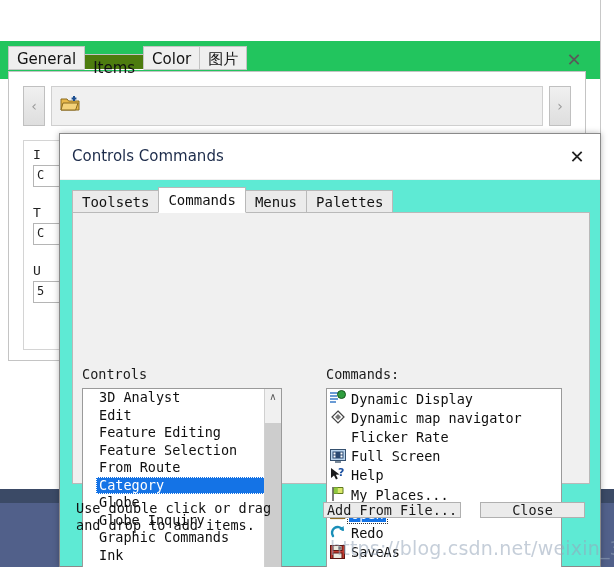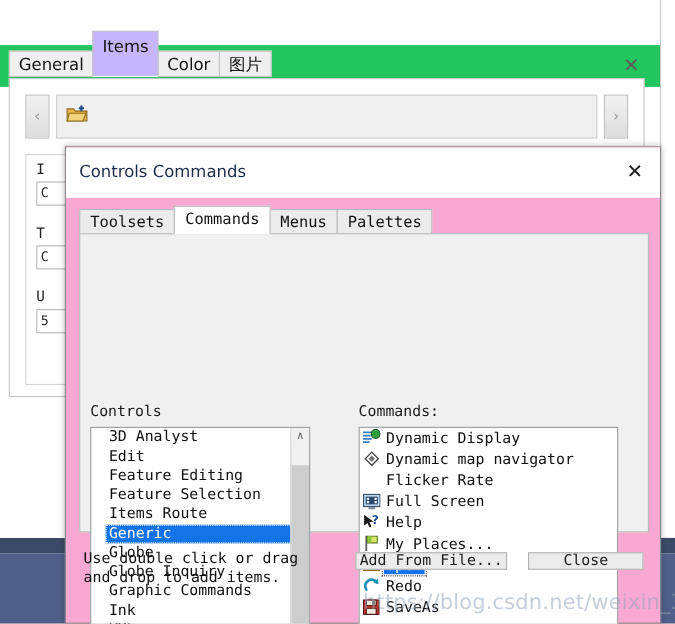--- a/index.html
+++ b/index.html
@@ -98,22 +98,22 @@
     font-size: 15px;
     color: #111111;
     background: #efefef;
     border: 1px solid #c4c4c4;
     margin-right: -1px;
     box-sizing: border-box;
     cursor: pointer;
     font-family: "DejaVu Sans", sans-serif;
   }
   .ptab.active {
-    background: #c4b5fd;
-    height: 42px;
+    background: #4d7c0f;
+    height: 16px;
     line-height: 27px;
     border-bottom: 1px solid #ffffff;
     position: relative;
     z-index: 3;
   }
 
   #prop-body {
     position: absolute;
     left: 8px; top: 71px;
     width: 578px; height: 290px;
@@ -182,21 +182,21 @@
     border: 1px solid #d4d4d4;
     background: #ffffff;
     box-sizing: border-box;
   }
 
   
   #dialog {
     position: absolute;
     left: 59px; top: 133px;
     width: 542px; height: 434px;
-    background: #f9a8d4;
+    background: #5eead4;
     border: 1px solid #8a8a8a;
     box-sizing: border-box;
     box-shadow: 0 0 6px rgba(0,0,0,0.28);
     padding-left: 33px;
   }
   #dlg-titlebar {
     position: absolute;
     left: 0; top: 0;
     width: 540px; height: 45px;
     background: #ffffff;
@@ -469,22 +469,22 @@
   <div id="dlg-panel"></div>
 
   <div class="col-label" style="left:22px; top:232px;">Controls</div>
 
   <div class="listbox" id="cat-list">
     <div id="cat-rows">
         <div class="listrow">3D Analyst</div>
         <div class="listrow">Edit</div>
         <div class="listrow">Feature Editing</div>
         <div class="listrow">Feature Selection</div>
-        <div class="listrow">Items Route</div>
-        <div class="listrow sel focusbox" style="width: 183px;">Generic</div>
+        <div class="listrow">From Route</div>
+        <div class="listrow sel focusbox" style="width: 183px;">Category</div>
         <div class="listrow">Globe</div>
         <div class="listrow">Globe Inquiry</div>
         <div class="listrow">Graphic Commands</div>
         <div class="listrow">Ink</div>
         <div class="listrow">KML</div>
       </div>
     <div id="cat-scroll">
       <div class="sb-btn">∧</div>
       <div id="cat-thumb"></div>
 

